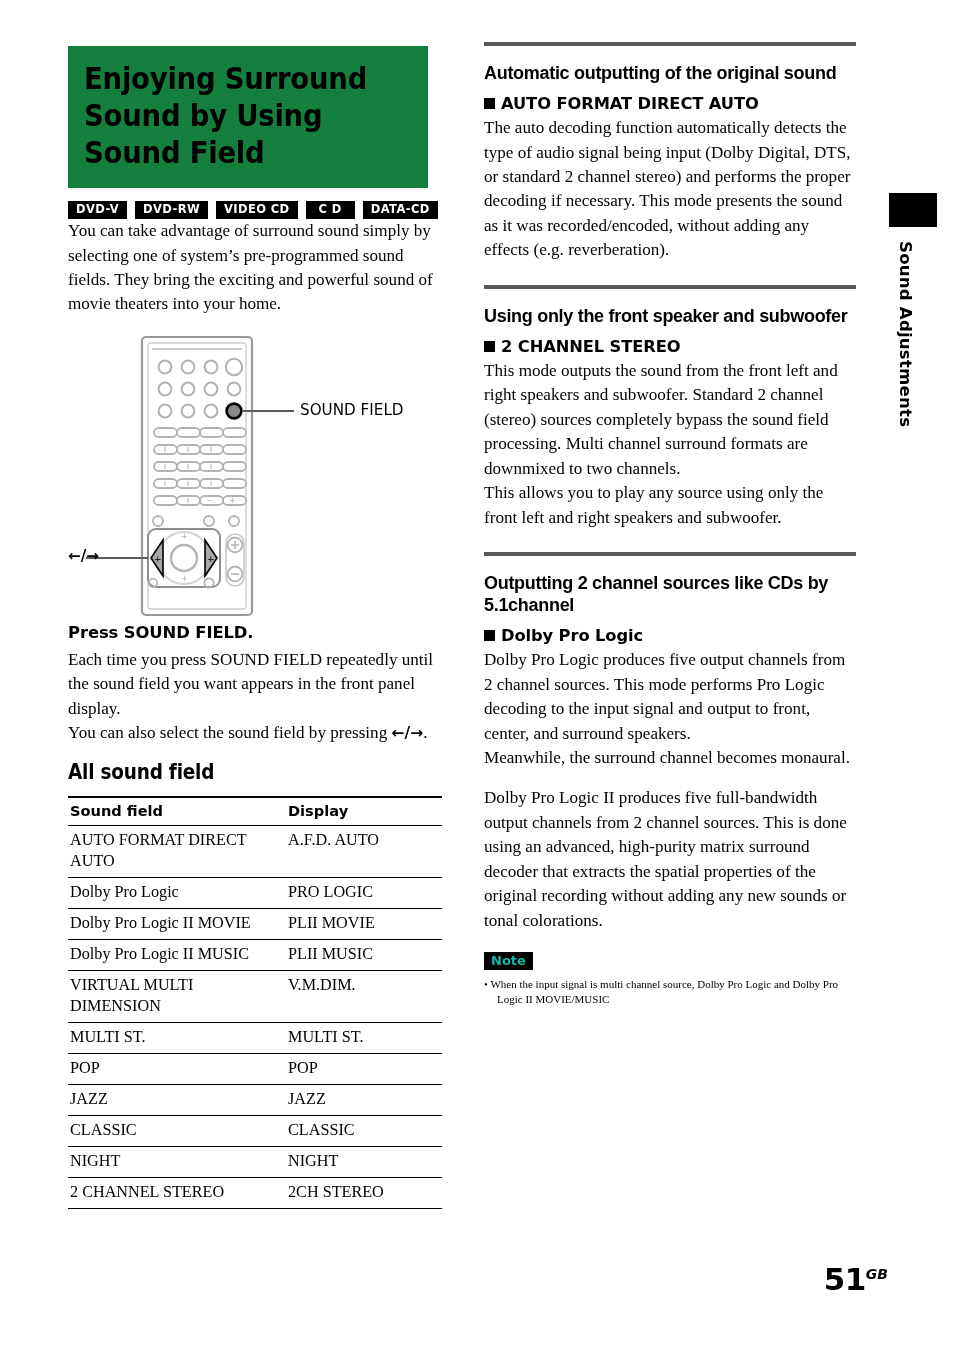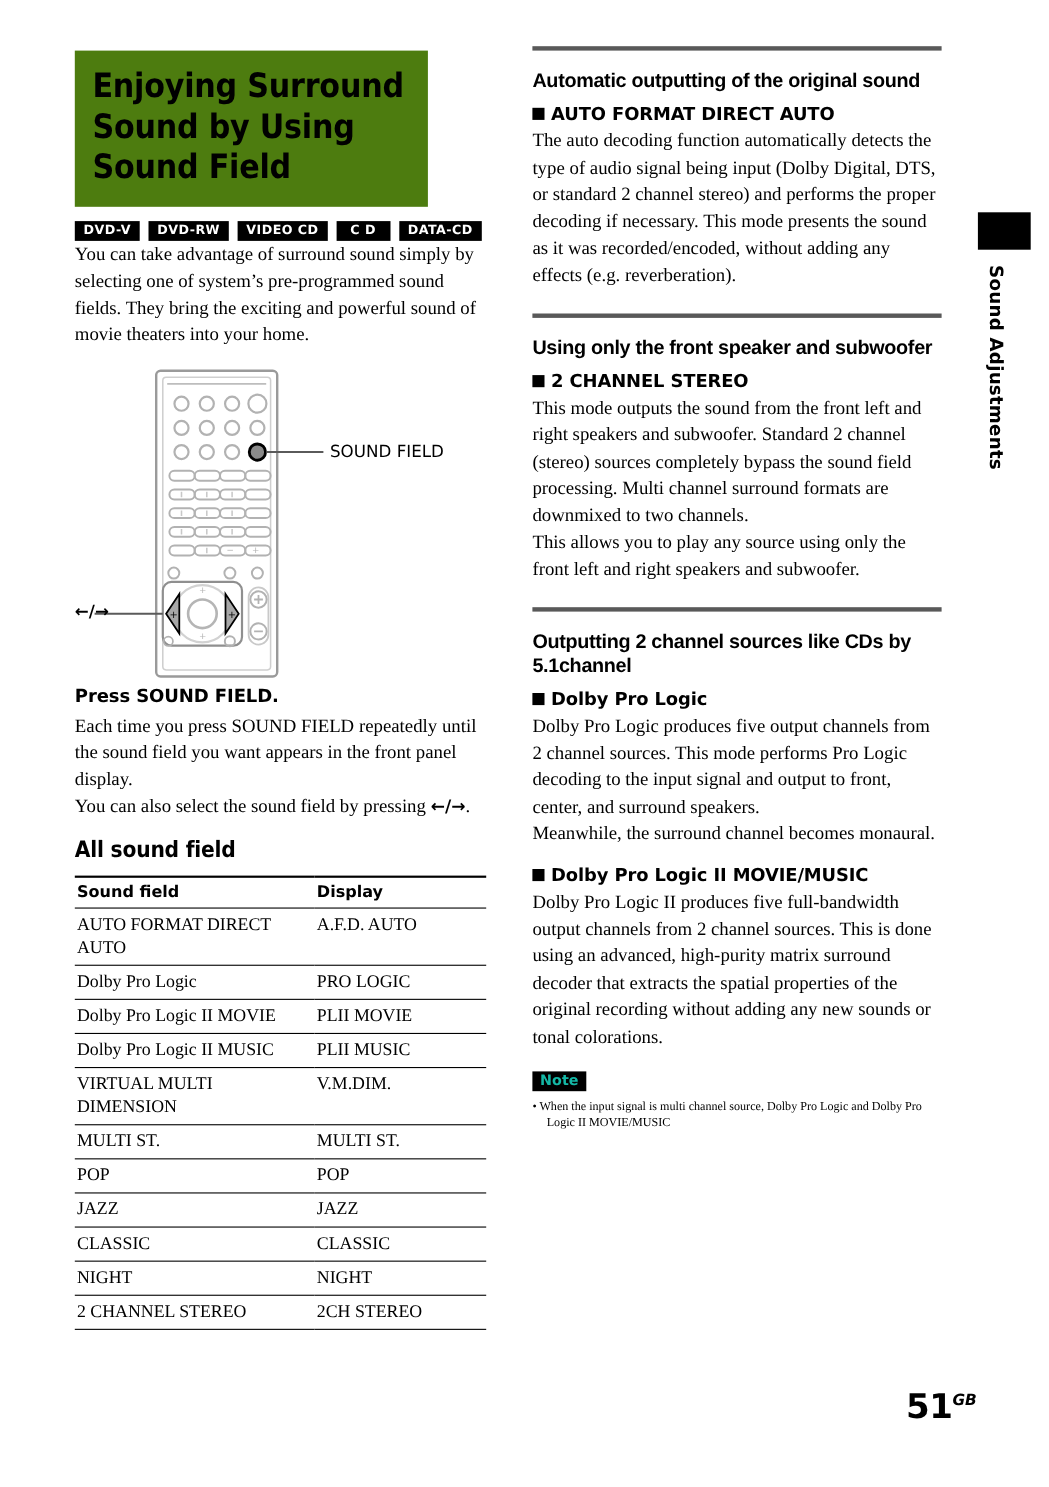--- a/index.html
+++ b/index.html
@@ -29,24 +29,24 @@
   }
   #col-right {
     position: absolute;
     left: 484px;
     top: 42px;
     width: 372px;
   }
 
   
   .banner {
-    background: #4d7c0f;
+    background: #15803d;
     padding: 14px 16px 16px 16px;
     box-sizing: border-box;
-    width: 321px;
+    width: 360px;
   }
   .banner h1 {
     margin: 0;
     font-family: "DejaVu Sans", sans-serif;
     font-weight: bold;
     font-stretch: condensed;
     font-size: 30.5px;
     line-height: 1.22;
     letter-spacing: -0.2px;
     color: #000;
@@ -489,24 +489,20 @@
 
       <h3 class="item">
         <span class="sq"></span>
         <span>Dolby Pro Logic</span>
       </h3>
       <p class="body">Dolby Pro Logic produces five output channels from 2 channel sources. This mode performs Pro Logic decoding to the input signal and output to front, center, and surround speakers.</p>
       <p class="body">Meanwhile, the surround channel becomes monaural.</p>
 
       <div style="height:16px"></div>
 
-      <h3 class="item">
-        <span class="sq"></span>
-        <span>Dolby Pro Logic II MOVIE/MUSIC</span>
-      </h3>
       <p class="body">Dolby Pro Logic II produces five full-bandwidth output channels from 2 channel sources. This is done using an advanced, high-purity matrix surround decoder that extracts the spatial properties of the original recording without adding any new sounds or tonal colorations.</p>
     </div>
 
     <div>
       <span class="note-badge">Note</span>
       <ul class="notes">
         <li>When the input signal is multi channel source, Dolby Pro Logic and Dolby Pro Logic II MOVIE/MUSIC</li>
       </ul>
     </div>
   </div>

